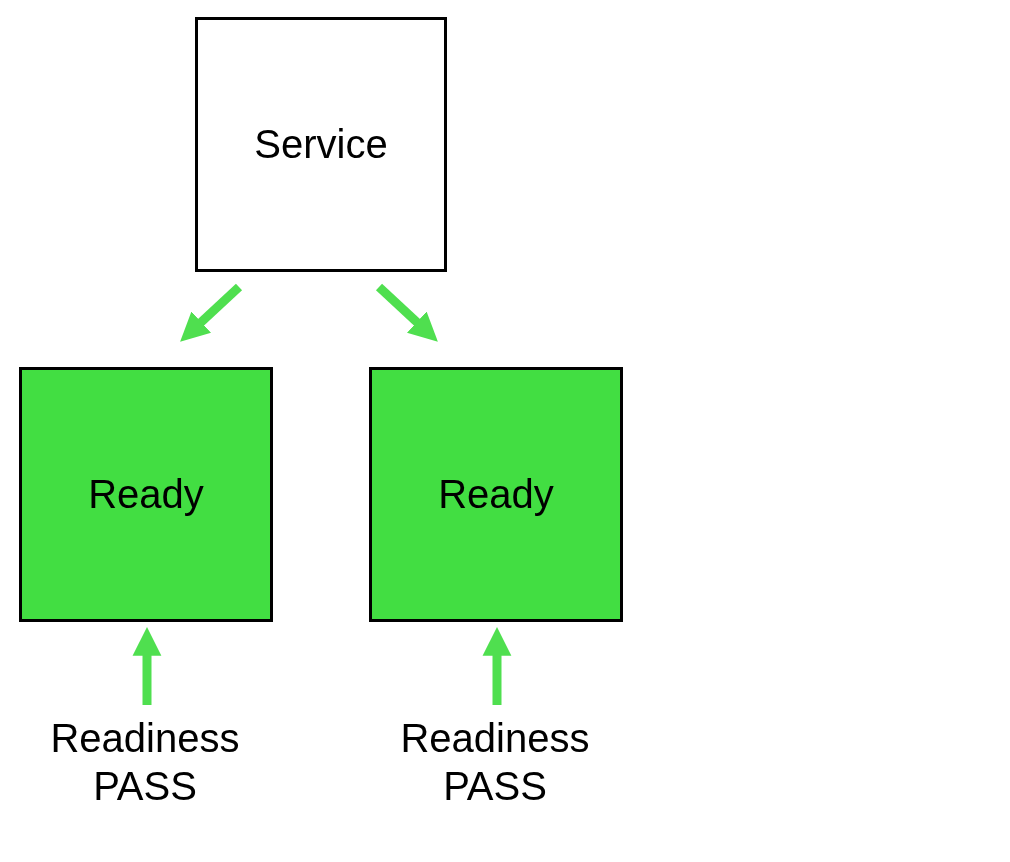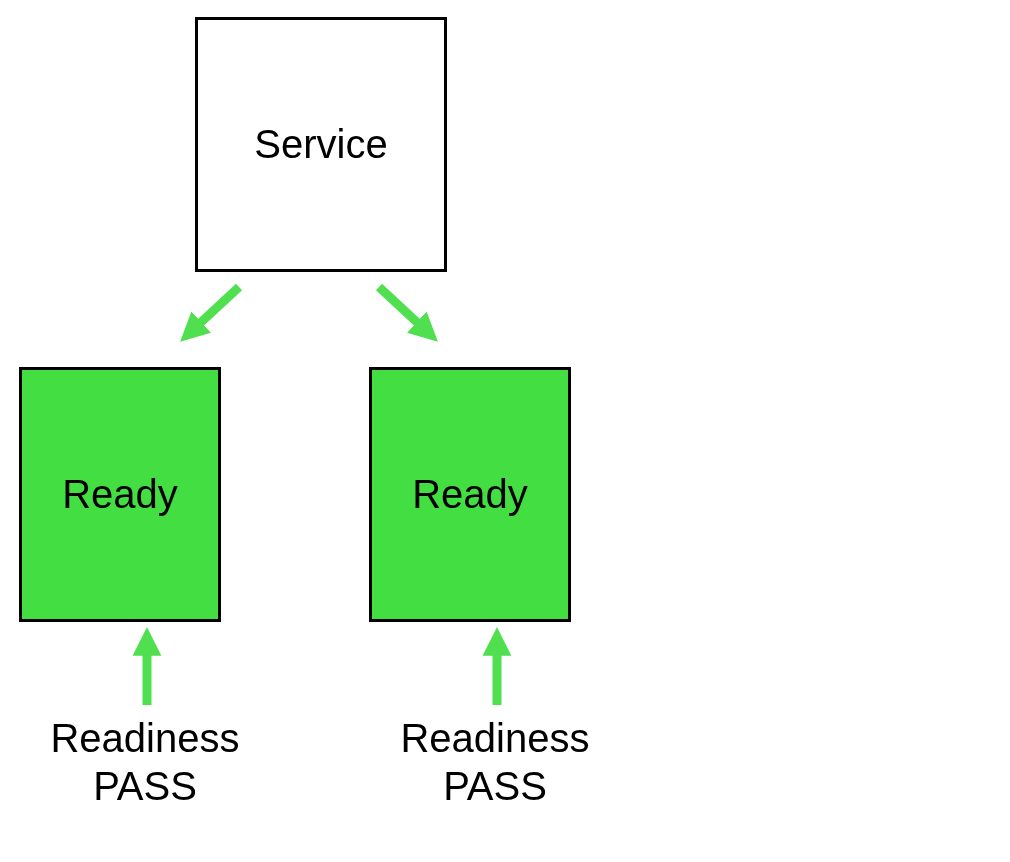--- a/index.html
+++ b/index.html
@@ -45,21 +45,21 @@
   }
   .service-box {
     left: 195px;
     top: 17px;
     width: 252px;
     height: 255px;
     background: #ffffff;
   }
   .ready-box {
     top: 367px;
-    width: 202px;
+    width: 254px;
     height: 255px;
     background: var(--ready-fill, #42DE42);
   }
   .ready-box.pos-left  { left: 19px; }
   .ready-box.pos-right { left: 369px; }
   .probe-label {
     position: absolute;
     top: 714px;
     width: 300px;
     text-align: center;

